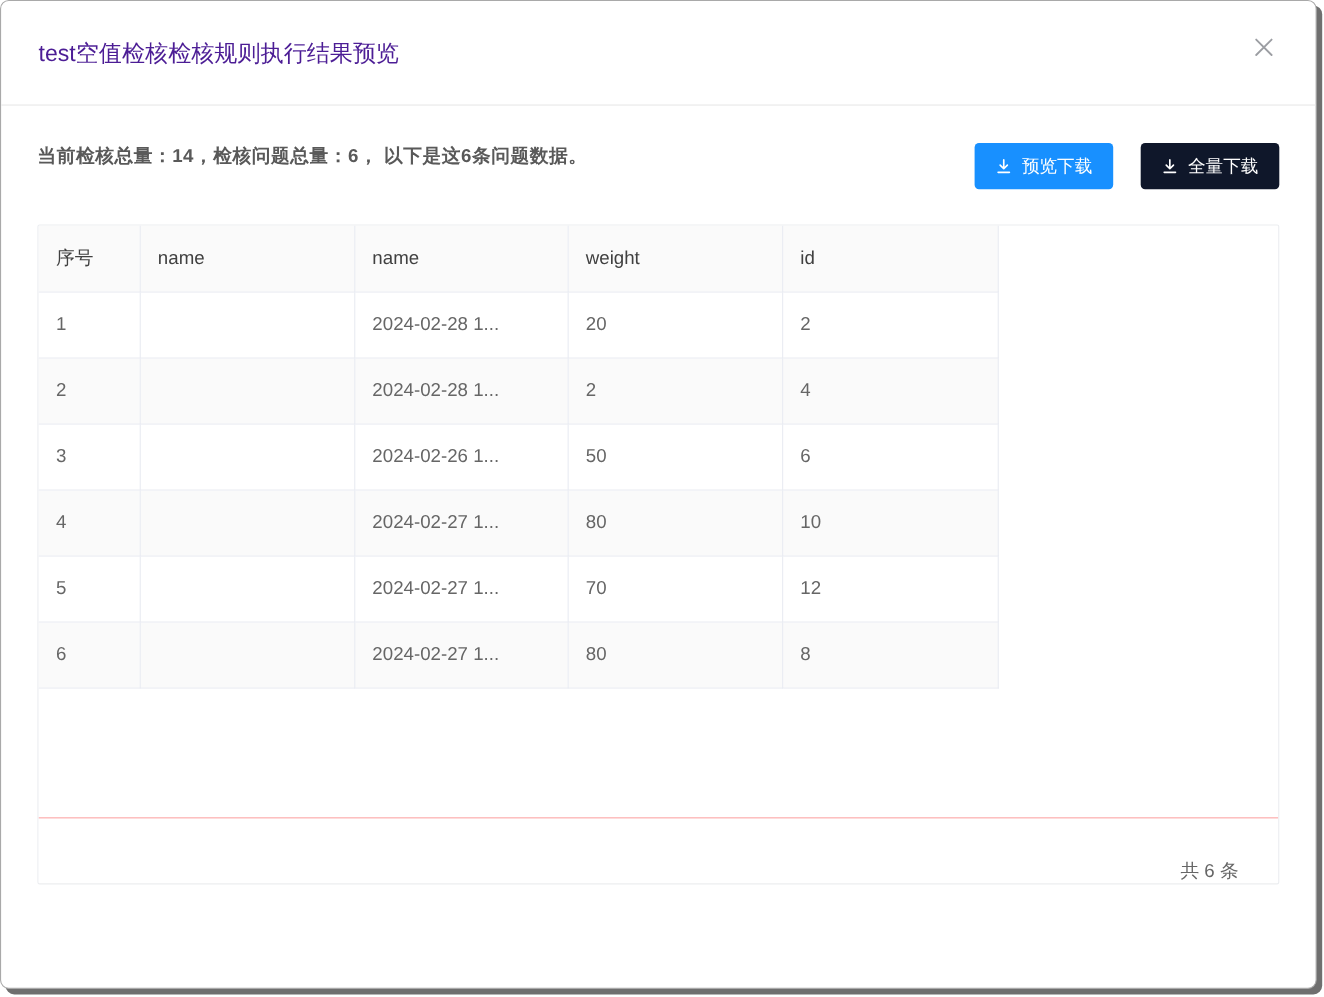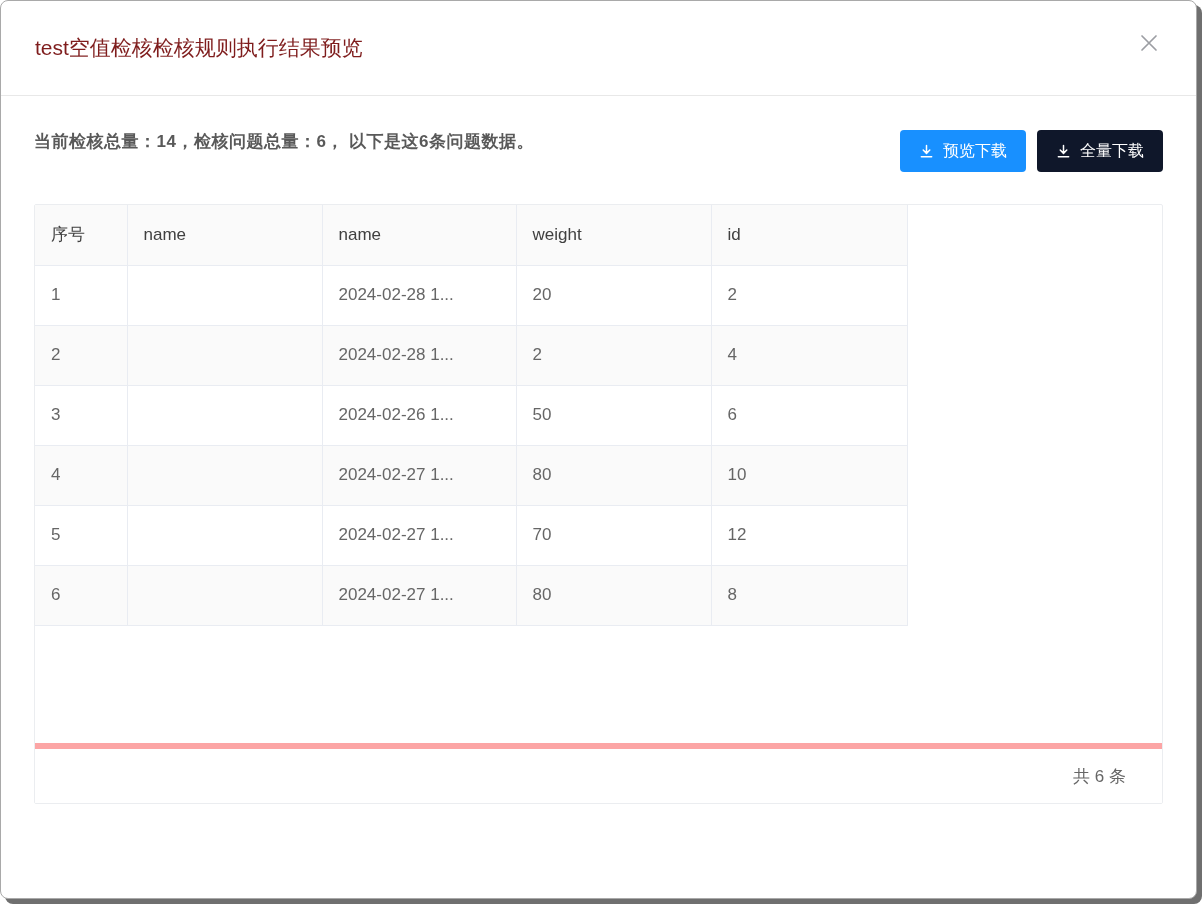--- a/index.html
+++ b/index.html
@@ -22,21 +22,21 @@
   .modal-header {
     position: relative;
     height: 95px;
     display: flex;
     align-items: center;
     padding: 0 34px;
     border-bottom: 1px solid #e8e8e8;
   }
   .modal-title {
     font-size: 21px;
-    color: #7f1d1d;
+    color: #4c1d95;
   }
   .close-btn {
     position: absolute;
     top: 28px;
     right: 32px;
     width: 30px;
     height: 30px;
     background: none;
     border: none;
     cursor: pointer;
@@ -50,21 +50,21 @@
     height: 43px;
     display: flex;
     justify-content: space-between;
   }
   .summary-text {
     font-size: 17px;
     font-weight: bold;
     color: #595959;
     letter-spacing: 0.5px;
   }
-  .btn-group { display: flex; gap: 11px; }
+  .btn-group { display: flex; gap: 25px; }
   .btn-primary {
     display: inline-flex;
     align-items: center;
     gap: 9px;
     height: 42px;
     padding: 0 19px;
     background: #1890ff;
     color: #ffffff;
     border: none;
     border-radius: 4px;
@@ -100,23 +100,23 @@
     white-space: nowrap;
     text-overflow: ellipsis;
   }
   th { background: #fafafa; color: #404040; }
   td { color: #666666; background: #ffffff; }
   tbody tr:nth-child(even) td { background: #fafafa; }
   .table-footer {
     position: absolute;
     left: 0; right: 0; bottom: 0;
     height: 60px;
-    border-top: 6px solid #fca5a5;
-    display: flex;
-    align-items: center;
+    border-top: 1px solid #fca5a5;
+    display: flex;
+    align-items: flex-end;
     justify-content: flex-end;
     padding-right: 36px;
     font-size: 17px;
     color: #666666;
     background: #ffffff;
   }
 </style>
 </head>
 <body>
 

